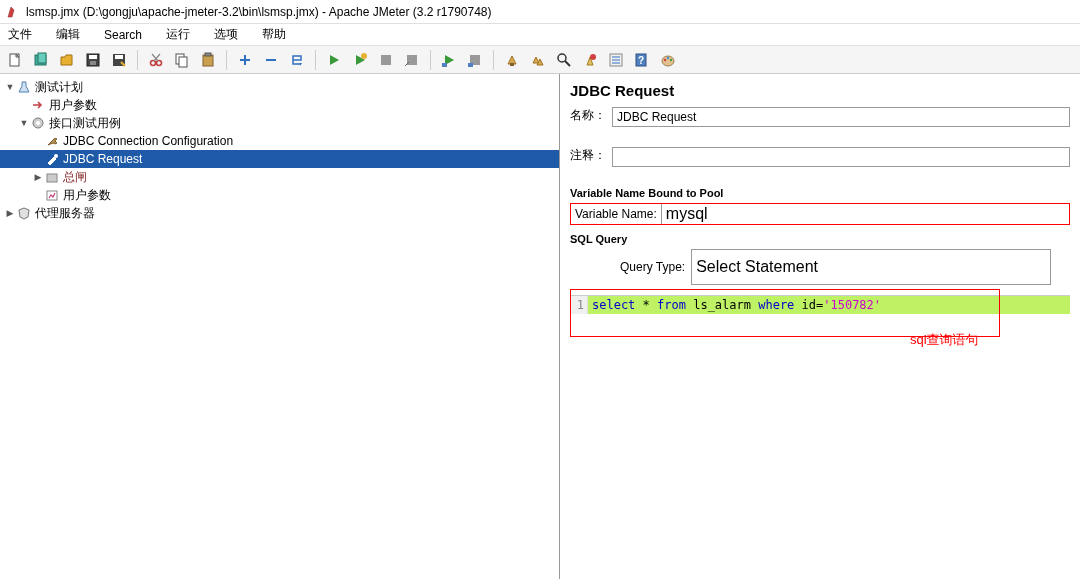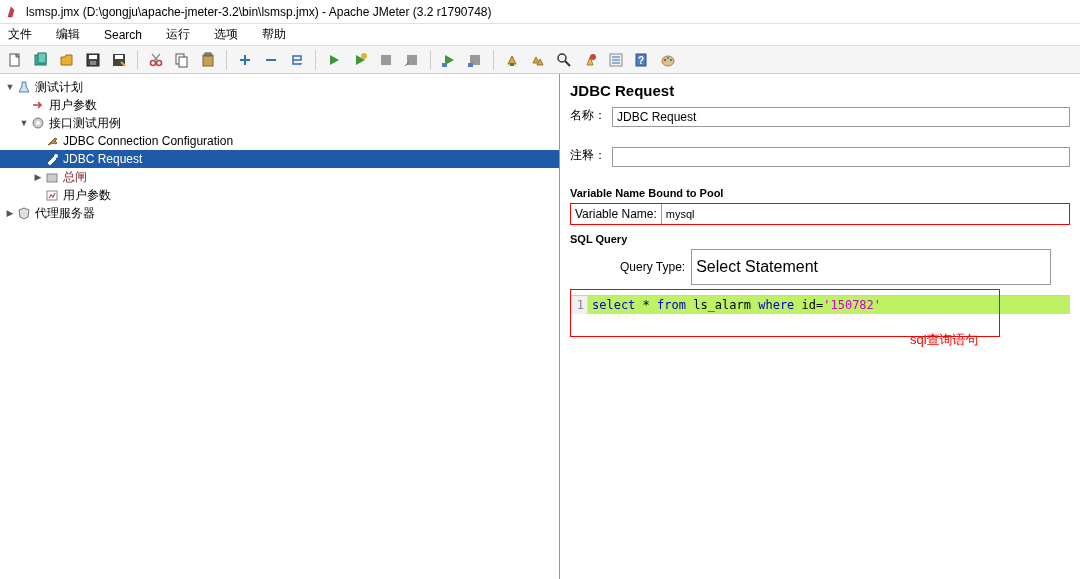--- a/index.html
+++ b/index.html
@@ -29,21 +29,21 @@
 .panel-title { font-size: 15px; font-weight: bold; margin-bottom: 8px; }
 
 .field-row { display: flex; margin-bottom: 20px; }
 .field-label { font-size: 12px; margin-right: 6px; }
 .field-input { flex: 1; border: 1px solid #999; height: 20px; padding: 1px 4px; font-size: 12px; background: #fff; }
 
 .section-title { font-size: 11px; font-weight: bold; margin-top: 8px; margin-bottom: 4px; }
 
 .varname-row { display: flex; align-items: center; border: 1px solid red; padding: 0; height: 22px; margin-bottom: 6px; }
 .varname-row .lbl { padding: 0 4px; font-size: 12px; }
-.varname-row .inp { flex: 1; border: none; border-left: 1px solid #999; height: 100%; padding: 1px 4px; font-size: 11px; }
+.varname-row .inp { flex: 1; border: none; border-left: 1px solid #999; height: 100%; padding: 1px 4px; font-size: 16px; }
 
 .qtype-row { display: flex; align-items: center; justify-content: flex-start; padding-left: 50px; margin-bottom: 10px; margin-top: 4px; }
 .qtype-row .lbl { font-size: 12px; margin-right: 6px; }
 .qtype-row .inp { border: 1px solid #999; height: 36px; padding: 1px 4px; font-size: 16px; width: 360px; }
 
 .editor-wrap { position: relative; }
 .editor { border-top: 1px solid #ccc; display: flex; }
 .gutter { width: 18px; background: #f0f0f0; border-right: 1px solid #ddd; text-align: right; padding-right: 3px; font-family: Consolas, monospace; font-size: 12px; color: #888; padding-top: 2px; }
 .code { flex: 1; font-family: Consolas, monospace; font-size: 12px; padding: 2px 4px; background: #bef264; white-space: pre; }
 .kw { color: #0000cc; }

